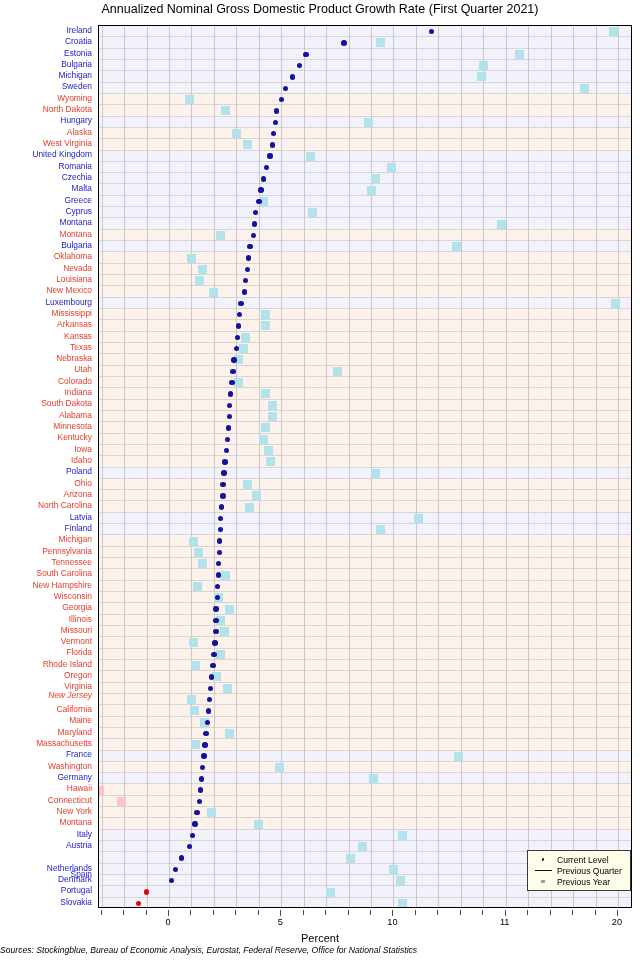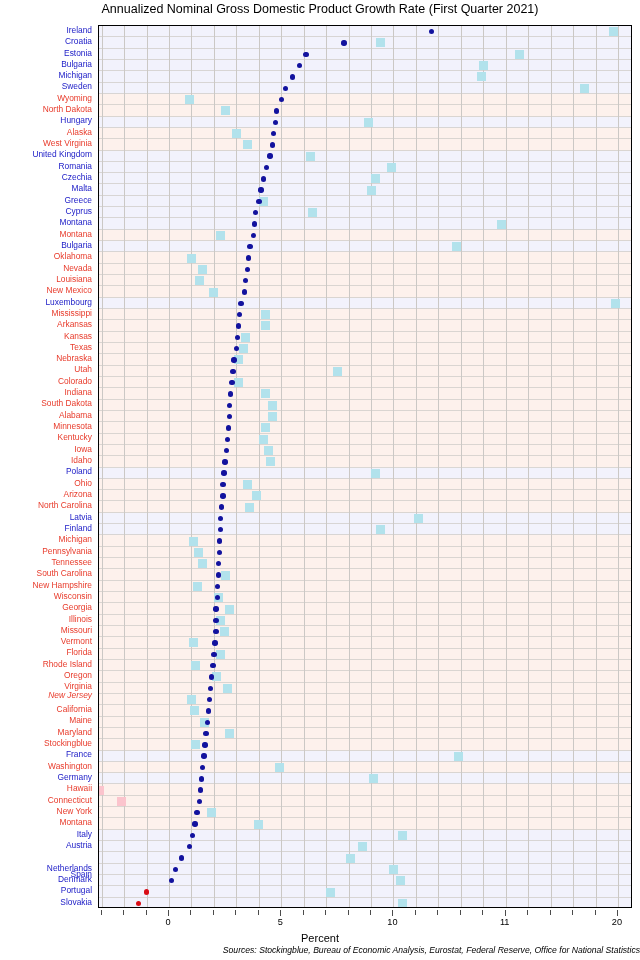--- a/index.html
+++ b/index.html
@@ -52,21 +52,21 @@
   .xticklabel{
     position:absolute;top:7px;font-size:9.2px;color:#000000;
     transform:translateX(-50%);white-space:nowrap;
   }
 
   .xaxis-title{
     position:absolute;left:0;width:640px;text-align:center;
     font-size:11px;color:#000000;
   }
   .sources{
-    position:absolute;left:0;width:640px;text-align:right;
+    position:absolute;left:0;width:640px;text-align:left;
     font-size:8.6px;color:#000000;font-style:italic;
   }
 
   .legend{
     position:absolute;
     background:#fdfde8;
     border:1px solid #3a3a3a;
     box-sizing:border-box;
     padding:3px 5px 3px 4px;
   }
@@ -141,21 +141,21 @@
       <div class="ylabel state" style="top: 625.847px;">Missouri</div>
       <div class="ylabel state" style="top: 637.168px;">Vermont</div>
       <div class="ylabel state" style="top: 648.488px;">Florida</div>
       <div class="ylabel state" style="top: 659.809px;">Rhode Island</div>
       <div class="ylabel state" style="top: 671.129px;">Oregon</div>
       <div class="ylabel state" style="top: 682.45px;">Virginia</div>
       <div class="ylabel state" style="top: 691px; font-style: italic;">New Jersey</div>
       <div class="ylabel state" style="top: 705.091px;">California</div>
       <div class="ylabel state" style="top: 716.412px;">Maine</div>
       <div class="ylabel state" style="top: 727.732px;">Maryland</div>
-      <div class="ylabel state" style="top: 739.053px;">Stockingblue</div>
+      <div class="ylabel state" style="top: 739.053px;">Massachusetts</div>
       <div class="ylabel country" style="top: 750.373px;">France</div>
       <div class="ylabel state" style="top: 761.694px;">Washington</div>
       <div class="ylabel country" style="top: 773.014px;">Germany</div>
       <div class="ylabel state" style="top: 784.335px;">Hawaii</div>
       <div class="ylabel state" style="top: 795.655px;">Connecticut</div>
       <div class="ylabel state" style="top: 806.976px;">New York</div>
       <div class="ylabel state" style="top: 818.296px;">Montana</div>
       <div class="ylabel country" style="top: 829.617px;">Italy</div>
       <div class="ylabel country" style="top: 840.937px;">Austria</div>
       <div class="ylabel country" style="top: 852.258px; margin-top: 18px;">Spain</div>
@@ -531,14 +531,34 @@
       <div class="xtick" style="left: 451.622px;"></div>
       <div class="xtick" style="left: 474.068px;"></div>
       <div class="xtick" style="left: 496.515px;"></div>
       <div class="xtick major" style="left: 518.961px;"></div>
       <div class="xticklabel" style="left: 518.961px;">20</div>
     </div>
 
   <div class="xaxis-title" id="xaxis-title" style="top: 932px;">Percent</div>
   <div class="sources" id="sources" style="top: 945px;">Sources: Stockingblue, Bureau of Economic Analysis, Eurostat, Federal Reserve, Office for National Statistics</div>
 
+  <div class="legend" id="legend" style="left: 527px; top: 850px; width: 104px;">
+      <div class="legend-row">
+        <span class="legend-key">
+          <span class="k-dot"></span>
+        </span>
+        <span class="legend-label">Current Level</span>
+      </div>
+      <div class="legend-row">
+        <span class="legend-key">
+          <span class="k-line"></span>
+        </span>
+        <span class="legend-label">Previous Quarter</span>
+      </div>
+      <div class="legend-row">
+        <span class="legend-key">
+          <span class="k-sq"></span>
+        </span>
+        <span class="legend-label">Previous Year</span>
+      </div>
+    </div>
 
 </div>
 
 </body></html>

